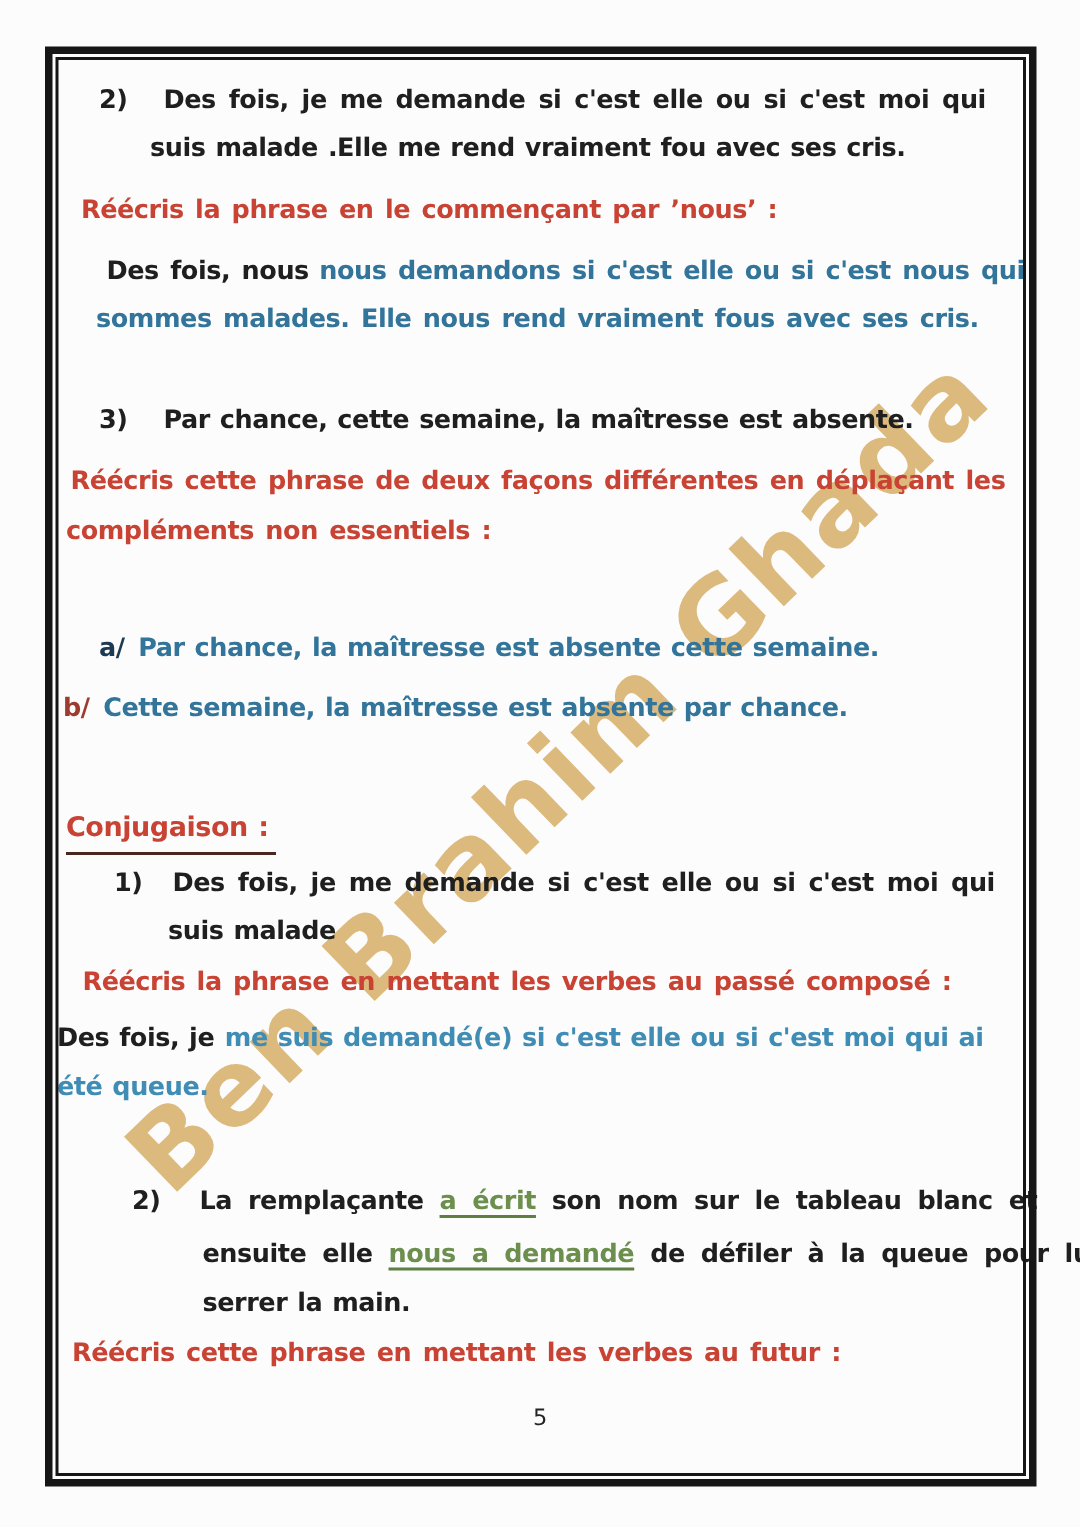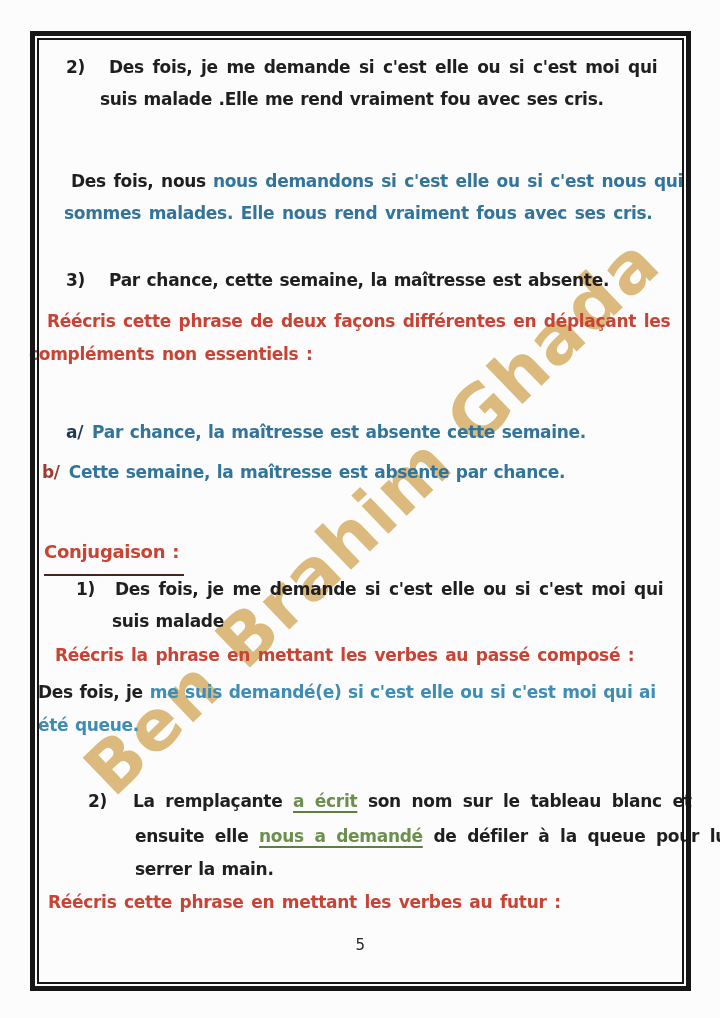--- a/index.html
+++ b/index.html
@@ -61,37 +61,37 @@
   .green {
     color: var(--green);
     text-decoration: underline;
     text-decoration-thickness: 2px;
     text-decoration-color: var(--green-dark);
     text-underline-offset: 4px;
   }
   .heading-underline {
     display: inline-block;
     border-bottom: 2px solid #4a2620;
-    padding-bottom: 12px;
+    padding-bottom: 6px;
     padding-right: 5px;
     font-size: 18px;
   }
   .wide-words  { word-spacing: 5px; }
   .just-words  { word-spacing: 3px; }
 
   
   .ln-ex2-1   { top: 57px;  left: 66px; }  .ln-ex2-1 .num { margin-right: 24px; }
   .ln-ex2-2   { top: 89px;  left: 100px; }
   .ln-pr-nous { top: 130px; left: 54px;  word-spacing: 2px; }
   .ln-ansn-1  { top: 171px; left: 71px;  word-spacing: 2px; }
   .ln-ansn-1 .lead { margin-right: 7px; }
   .ln-ansn-2  { top: 203px; left: 64px;  word-spacing: 2px; text-align: center; }
   .ln-ex3-1   { top: 270px; left: 66px; }  .ln-ex3-1 .num { margin-right: 24px; }
   .ln-prd-1   { top: 311px; left: 47px;  word-spacing: 2px; }
-  .ln-prd-2   { top: 344px; left: 29px;  word-spacing: 2px; }
+  .ln-prd-2   { top: 344px; left: 35px;  word-spacing: 2px; padding-left: 9px; }
   .ln-ans-a   { top: 422px; left: 42px; margin-left: 24px; }  .ln-ans-a .lead { margin-right: 9px; }
   .ln-ans-b   { top: 462px; left: 42px; }  .ln-ans-b .lead { margin-right: 9px; }
   .ln-conj    { top: 541px; left: 44px; }
   .ln-c1-1    { top: 579px; left: 76px; }  .ln-c1-1 .num { margin-right: 20px; }
   .ln-c1-2    { top: 611px; left: 112px; }
   .ln-pr-pc   { top: 645px; left: 55px;  word-spacing: 2px; }
   .ln-anspc-1 { top: 682px; left: 38px; }
   .ln-anspc-1 .lead { margin-right: 7px; }
   .ln-anspc-2 { top: 715px; left: 38px; }
   .ln-c2-1    { top: 791px; left: 88px; }  .ln-c2-1 .num { margin-right: 26px; }
@@ -110,20 +110,23 @@
 
   <div class="content">
 
     <div class="line ln-ex2-1 just-words">
       <span class="num">2)</span><span>Des fois, je me demande si c'est elle ou si c'est moi qui</span>
     </div>
     <div class="line ln-ex2-2">
       <span>suis malade .Elle me rend vraiment fou avec ses cris.</span>
     </div>
 
+    <div class="line ln-pr-nous red">
+      <span>Réécris la phrase en le commençant par ’nous’ :</span>
+    </div>
 
     <div class="line ln-ansn-1">
       <span class="lead">Des fois, nous</span><span class="blue">nous demandons si c'est elle ou si c'est nous qui</span>
     </div>
     <div class="line ln-ansn-2 blue">
       <span>sommes malades. Elle nous rend vraiment fous avec ses cris.</span>
     </div>
 
     <div class="line ln-ex3-1">
       <span class="num">3)</span><span>Par chance, cette semaine, la maîtresse est absente.</span>

